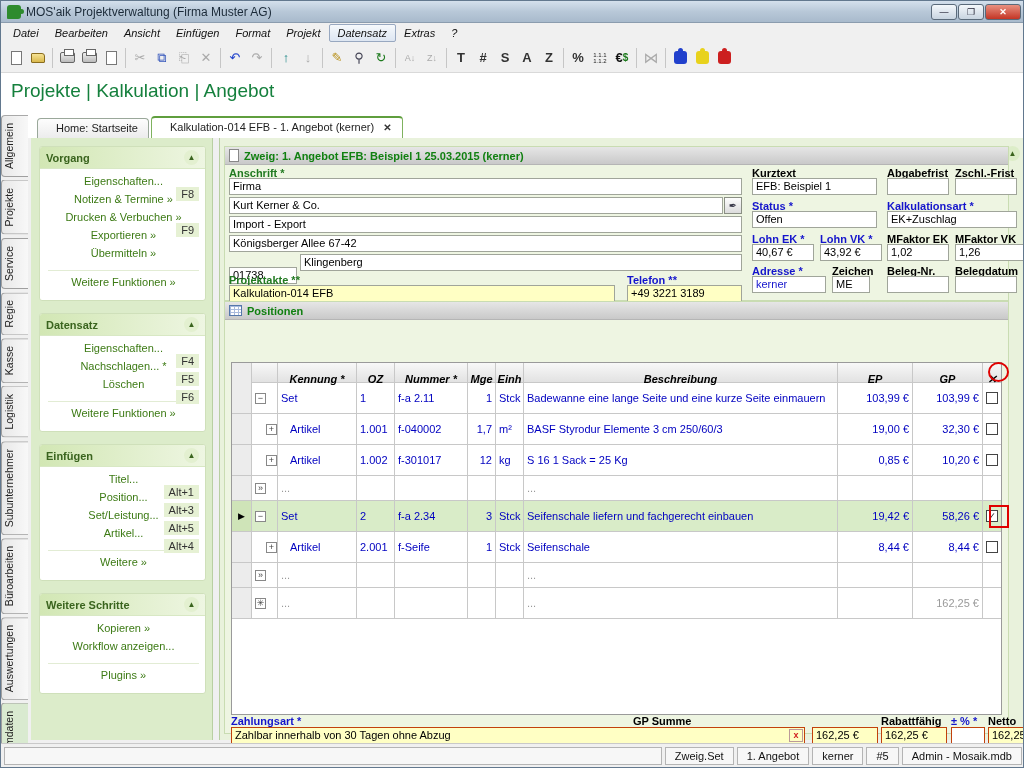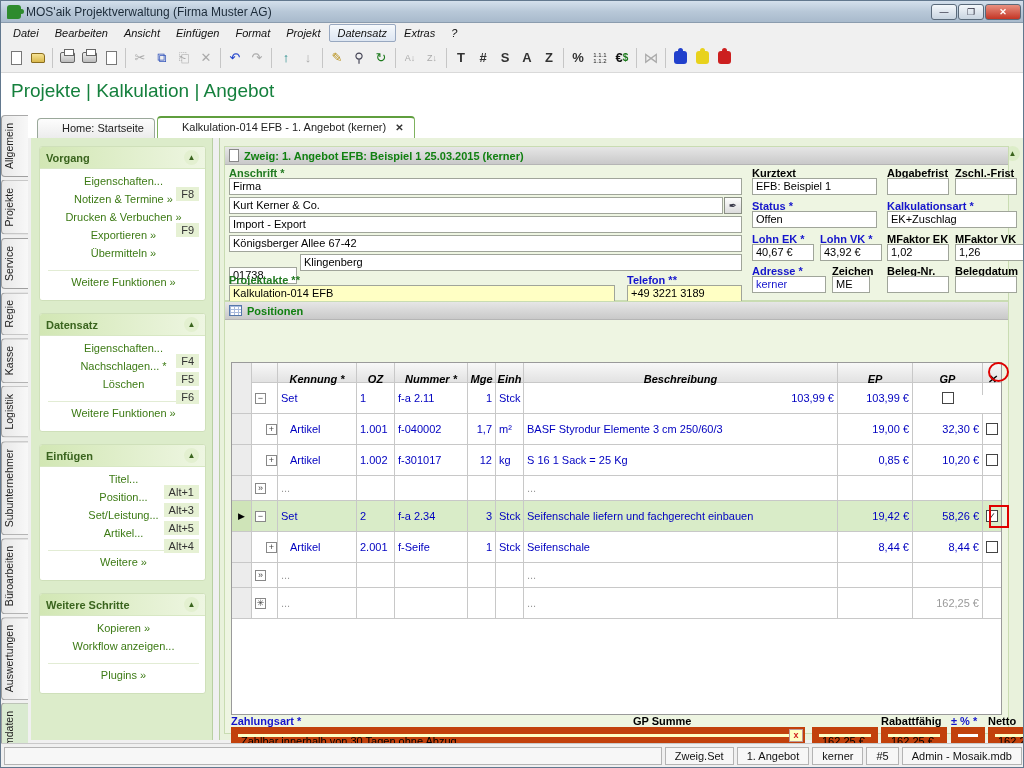--- a/index.html
+++ b/index.html
@@ -36,21 +36,21 @@
   .euro { color:#111; font-weight:bold; } .dollar { color:#1d7a1d; font-weight:bold; font-size:10px; }
   .puz { width:13px; height:13px; border-radius:3px; position:relative; }
   .puz::after { content:""; position:absolute; top:-3px; left:4px; width:5px; height:5px; border-radius:50%; background:inherit; }
   .puz.blue { background:#2140cc; } .puz.yellow { background:#e8d21c; } .puz.red { background:#cc1f1f; }
 
   
   .headband { position:absolute; left:0; top:72px; width:1024px; height:36px; background:#fff; }
   .heading { font-size:19px; color:#15803d; padding:7px 0 0 10px; }
   .tabband { position:absolute; left:0; top:108px; width:1024px; height:29px; background:#fff; }
   .tabs { position:absolute; left:36px; bottom:0; display:flex; align-items:flex-end; }
-  .tab { border:1px solid #9aa89a; border-bottom:none; border-radius:4px 4px 0 0; padding:3px 10px 4px 24px; margin-right:2px;
+  .tab { border:1px solid #9aa89a; border-bottom:none; border-radius:4px 4px 0 0; padding:3px 10px 4px 18px; margin-right:2px;
     background:linear-gradient(#fdfdfd,#ececec); color:#222; }
   .tab.active { background:#fff; border-color:#7fb25f; border-top:2px solid #5f9e3e; padding-bottom:5px; }
   .tab .close-x { margin-left:6px; font-weight:bold; font-size:10px; color:#333; }
 
   
   .vtabs { position:absolute; left:0; top:112px; width:30px; bottom:27px; display:flex; flex-direction:column; gap:3px; padding-top:2px; }
   .vtab { writing-mode:vertical-rl; transform:rotate(180deg); background:linear-gradient(90deg,#f8f8f8,#e8e8e8); border:1px solid #9f9f9f;
     border-left:none; border-radius:0 4px 4px 0; padding:7px 1px; font-size:10.5px; color:#222; text-align:center; margin-right:3px; }
   .vtab.green { background:#d9ead0; }
 
@@ -110,21 +110,21 @@
   .cbox { width:12px; height:12px; border:1px solid #444; background:#fff; font-size:9px; line-height:11px; text-align:center; color:#111; }
   .filler { height:95px; border-bottom:none; }
   .arrow-sel { font-size:9px; color:#000; }
 
   
   .annot-circle { position:absolute; width:21px; height:20px; border:2px solid #e00000; border-radius:50%; pointer-events:none; }
   .annot-rect { position:absolute; width:20px; height:23px; border:2px solid #e00000; pointer-events:none; }
 
   
   .totlbl { position:absolute; font-weight:bold; white-space:nowrap; }
-  .totfld { position:absolute; height:17px; border:7px solid #c2410c; background:#fff; padding:1px 3px; white-space:nowrap; }
+  .totfld { position:absolute; height:17px; border:1px solid #c2410c; background:#fff; padding:1px 3px; white-space:nowrap; }
   .totfld.yellow { background:#ffffc4; }
   .red-x { position:absolute; width:14px; height:13px; border:1px solid #b99; background:#ffffc4; color:#d02020; font-weight:bold;
     font-size:9px; line-height:11px; text-align:center; }
 
   
   .statusbar { position:absolute; left:0; bottom:0; width:1024px; height:24px; background:#f0f0f0; border-top:1px solid #c9c9c9;
     display:flex; align-items:center; gap:3px; padding:0 3px; }
   .scell { border:1px solid #b4b4b4; background:#f7f7f7; padding:2px 9px; color:#111; white-space:nowrap; }
   .scell.fill { flex:1; height:18px; }
 </style>
@@ -438,20 +438,21 @@
         <div class="trow data">
           <div class="selcol"></div>
           <div>
               <span class="tbox">−</span>
             </div>
           <div>Set</div>
           <div>1</div>
           <div>f-a 2.11</div>
           <div class="num">1</div>
           <div>Stck</div>
+          <div>Badewanne eine lange Seite und eine kurze Seite einmauern</div>
           <div class="num">103,99 €</div>
           <div class="num">103,99 €</div>
           <div>
               <span class="cbox"></span>
             </div>
         </div>
 
         <div class="trow data">
           <div class="selcol"></div>
           <div class="indent">

